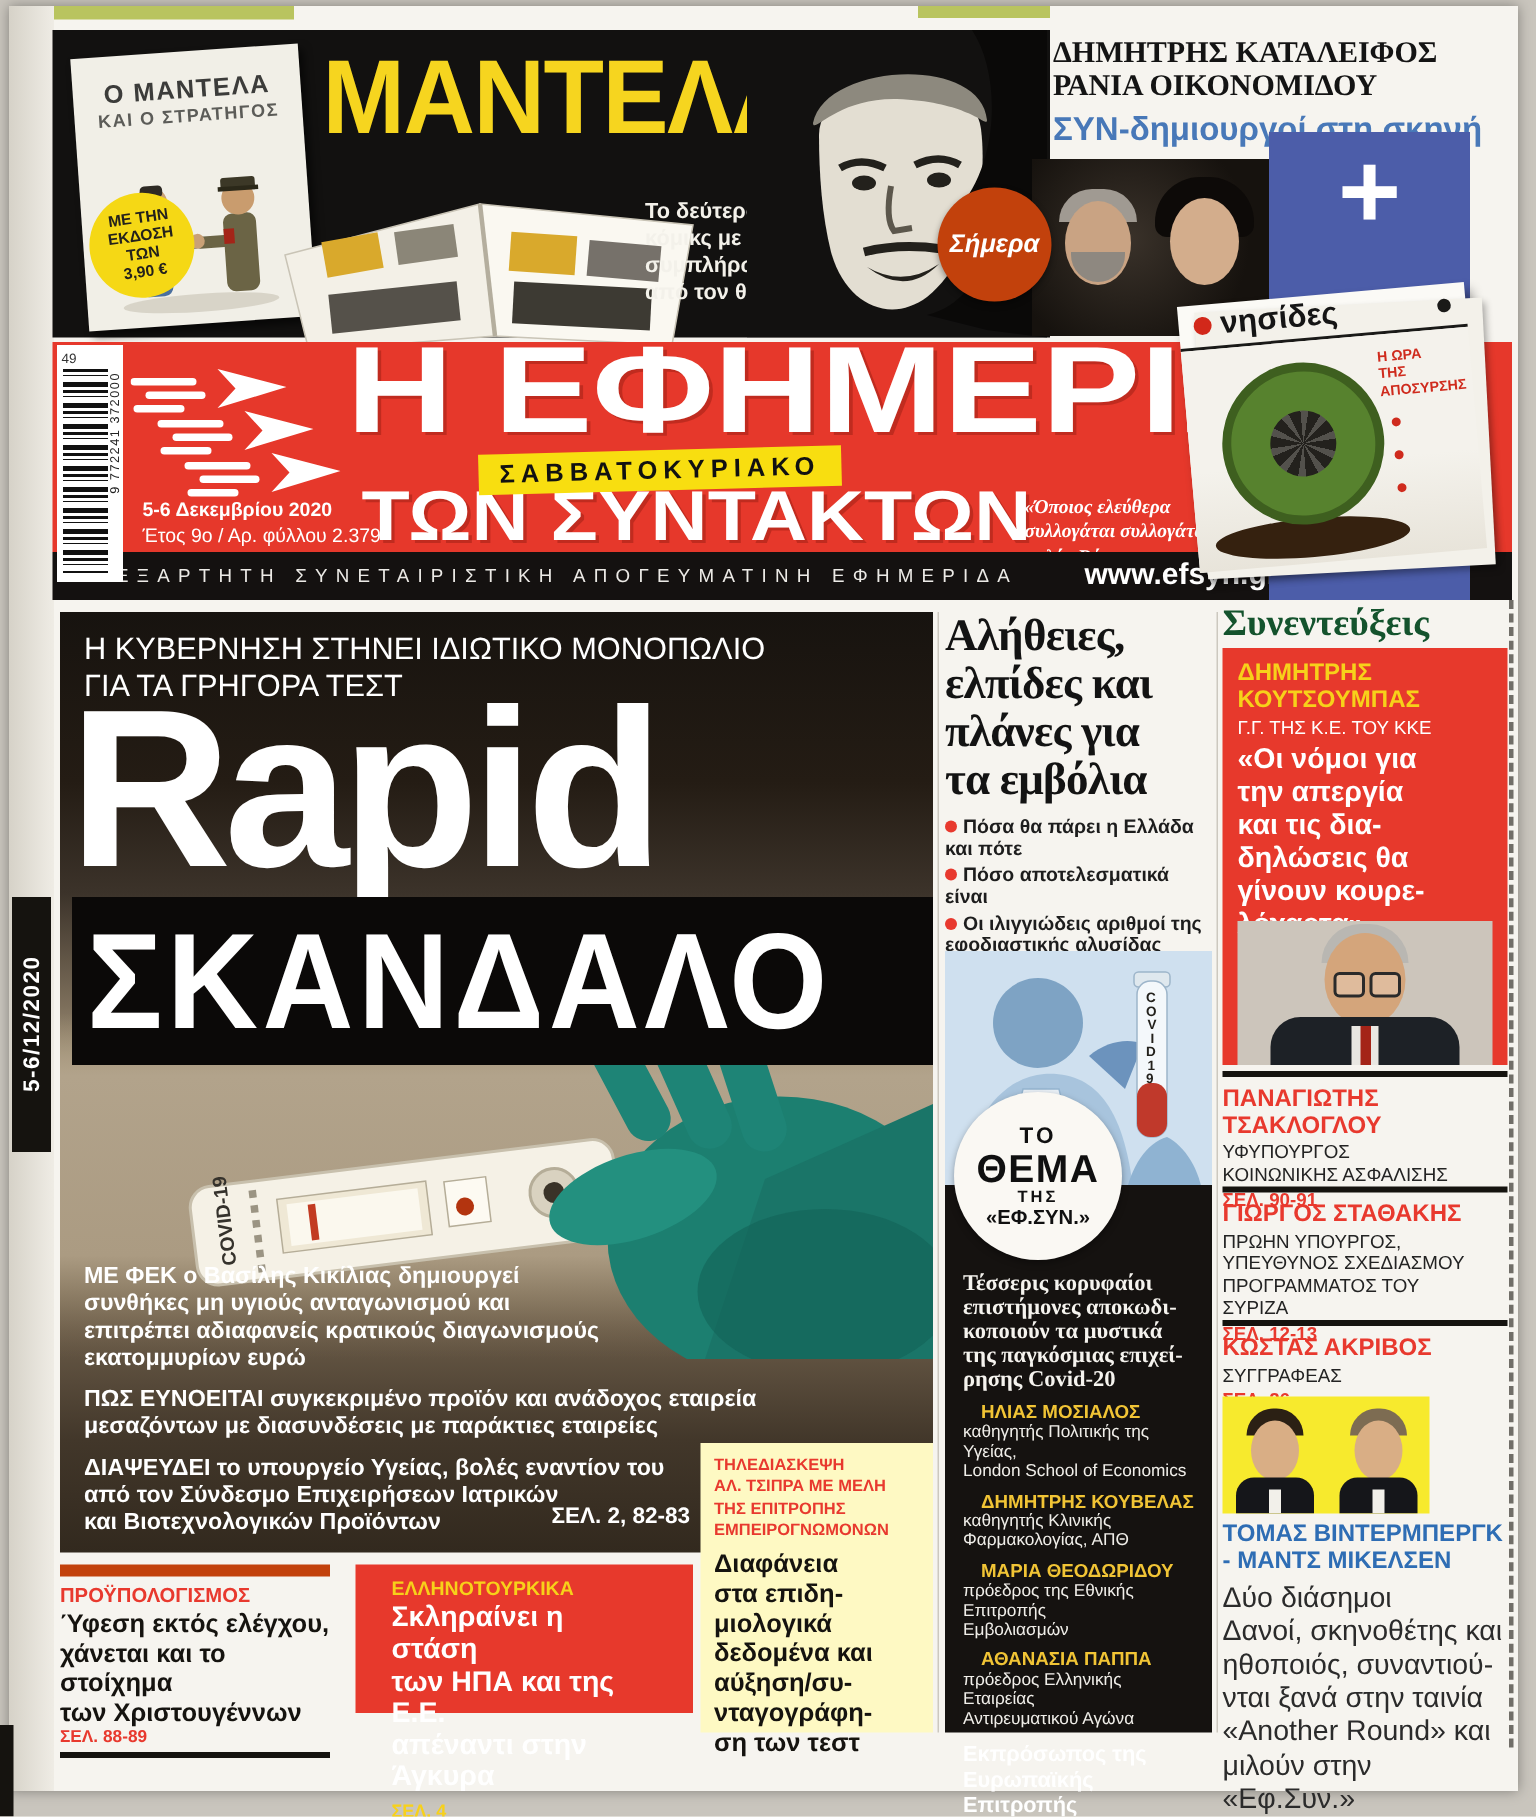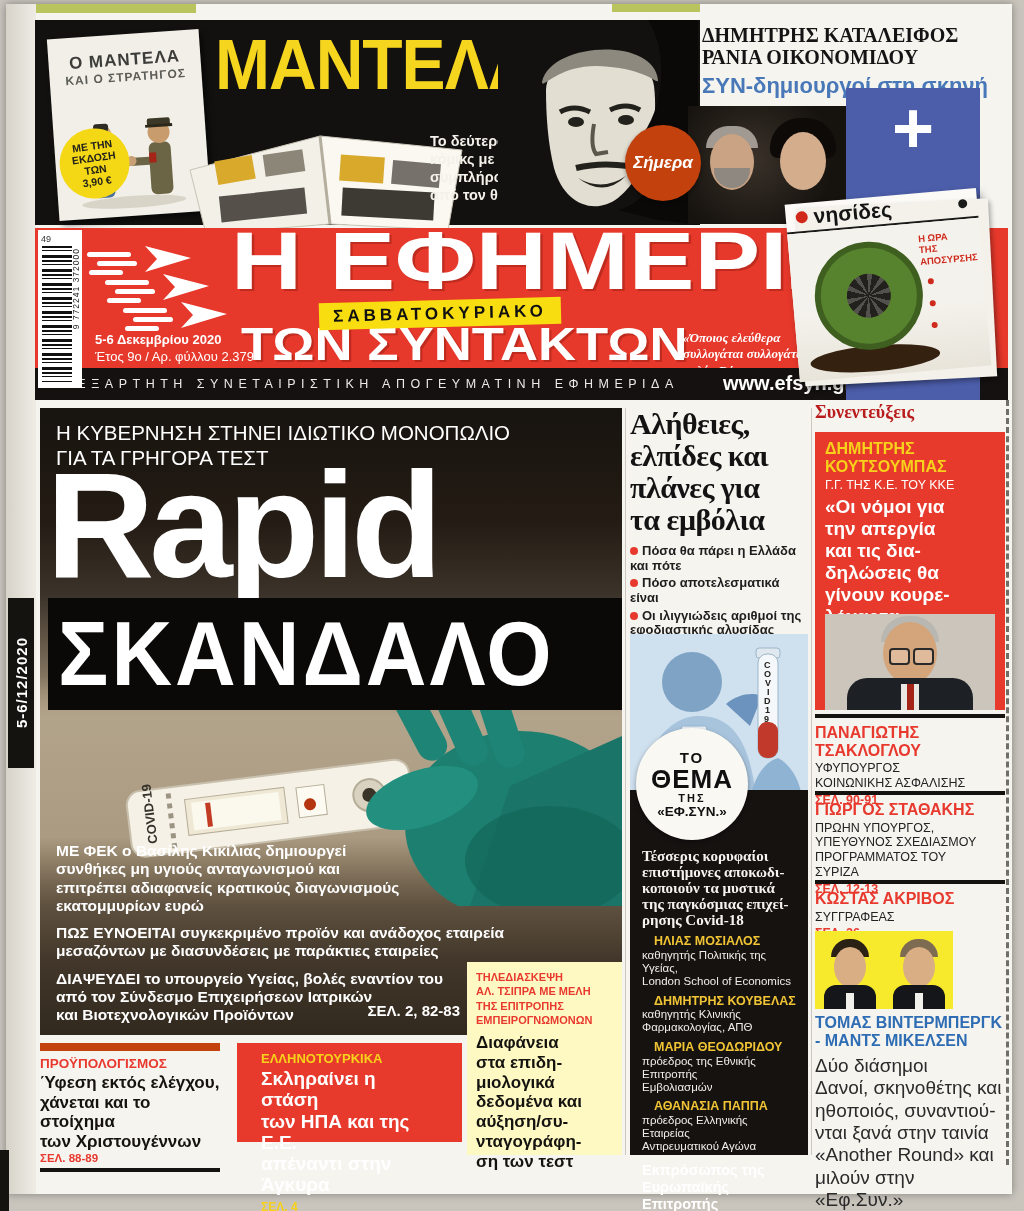--- a/index.html
+++ b/index.html
@@ -112,21 +112,21 @@
   #theme-circle{position:absolute;left:636px;top:728px;width:112px;height:112px;border-radius:50%;background:#faf8f3;z-index:3;display:flex;flex-direction:column;align-items:center;justify-content:center;color:#101010;box-shadow:0 2px 5px rgba(0,0,0,.35);}
   #theme-circle .c1{font-size:15px;font-weight:bold;letter-spacing:2px;}
   #theme-circle .c2{font-size:26px;font-weight:bold;letter-spacing:1px;line-height:1;}
   #theme-circle .c3{font-size:11px;font-weight:bold;letter-spacing:2px;}
   #theme-circle .c4{font-size:13.5px;font-weight:bold;}
 
   .colsep{position:absolute;top:408px;height:747px;border-left:1px solid #ccc8bf;}
 
   
   #rightcol{position:absolute;left:815px;top:402px;width:190px;}
-  #interviews-title{font-family:"Liberation Serif","DejaVu Serif",serif;font-size:18px;font-weight:bold;color:#b91c1c;}
+  #interviews-title{font-family:"Liberation Serif","DejaVu Serif",serif;font-size:25px;font-weight:bold;color:#14532d;}
   #kke-box{position:absolute;left:0;top:30px;width:190px;height:278px;background:#e7392c;box-sizing:border-box;padding:8px 10px 0;}
   #kke-name{color:#f7d11a;font-size:16px;font-weight:bold;line-height:1.12;}
   #kke-role{color:#fff;font-size:12.5px;margin-top:2px;}
   #kke-quote{color:#fff;font-size:19px;font-weight:bold;line-height:1.16;margin-top:4px;}
   #kke-ref{color:#f7d11a;font-size:13px;font-weight:bold;text-align:center;margin-top:2px;}
   #kke-photo{position:absolute;left:10px;bottom:0;width:170px;height:96px;background:#ccc5bb;overflow:hidden;}
   #kke-hair{position:absolute;left:56px;top:2px;width:58px;height:26px;background:#b9b7b2;border-radius:28px 28px 0 0;}
   #kke-face{position:absolute;left:58px;top:8px;width:54px;height:62px;border-radius:50%;background:#d4a57b;}
   .kke-glass{position:absolute;top:34px;width:17px;height:13px;border:2px solid #2a2a2a;border-radius:4px;background:rgba(255,255,255,.25);}
   #kg1{left:64px;} #kg2{left:88px;}
@@ -418,21 +418,21 @@
         <tspan x="134" dy="0">C</tspan><tspan x="134" dy="9">O</tspan><tspan x="135" dy="9">V</tspan><tspan x="137" dy="9">I</tspan><tspan x="134" dy="9">D</tspan><tspan x="135" dy="9">1</tspan><tspan x="134" dy="9">9</tspan>
       </text>
     </g>
     <path d="M148,124 C160,130 170,146 172,164 L120,164 C124,144 134,128 148,124 Z" fill="#8fb3d2"></path>
   </svg>
   <div id="vac-panel">
     <div id="vac-intro" class="pre">Τέσσερις κορυφαίοι
 επιστήμονες αποκωδι-
 κοποιούν τα μυστικά
 της παγκόσμιας επιχεί-
-ρησης Covid-18</div>
+ρησης Covid-20</div>
     <div class="expert">
       <div class="en">ΗΛΙΑΣ ΜΟΣΙΑΛΟΣ</div>
       <div class="er pre">καθηγητής Πολιτικής της Υγείας,
 London School of Economics</div>
     </div>
     <div class="expert">
       <div class="en">ΔΗΜΗΤΡΗΣ ΚΟΥΒΕΛΑΣ</div>
       <div class="er pre">καθηγητής Κλινικής
 Φαρμακολογίας, ΑΠΘ</div>
     </div>

